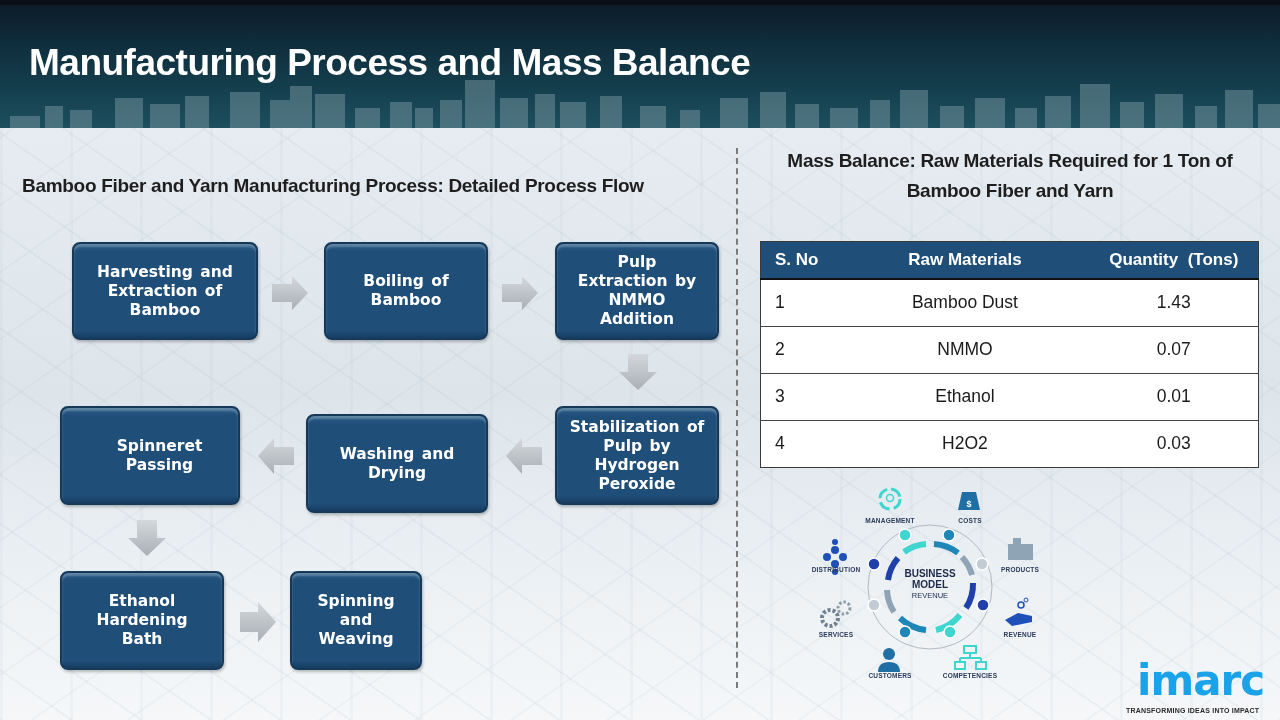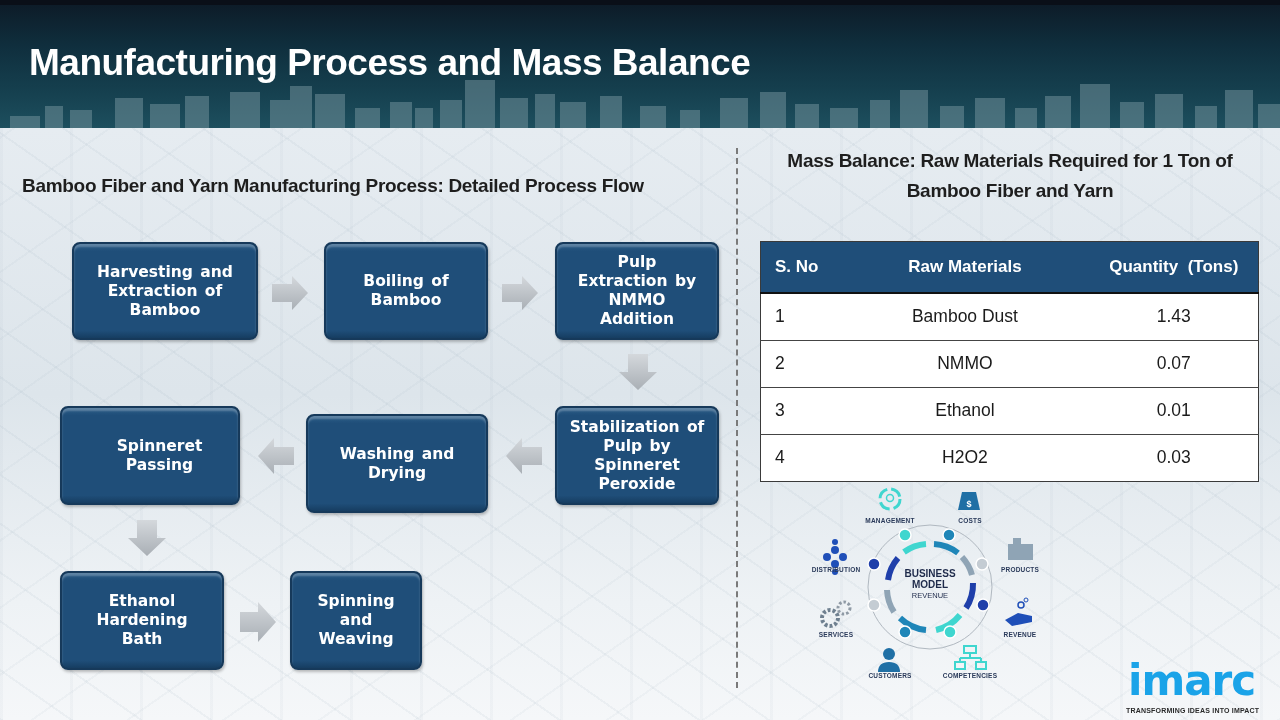--- a/index.html
+++ b/index.html
@@ -59,21 +59,21 @@
   .box span { white-space: pre-line; word-spacing: 2px; }
   .arrow { position: absolute; }
   
   .mb-table {
     position: absolute; left: 760px; top: 241px; width: 499px;
     border-collapse: collapse; background: #ffffff;
     border: 1.5px solid #3a3a3a;
   }
   .mb-table th {
     background: #1f4e79; color: #ffffff; font-weight: bold; font-size: 17px;
-    height: 35px; border-bottom: 2px solid #111; padding: 15px;
+    height: 35px; border-bottom: 2px solid #111; padding: 8px;
   }
   .mb-table td {
     font-size: 17.5px; color: #1b1b1b; height: 47px; border-top: 1.5px solid #444; padding: 0;
   }
   .c1 { width: 80px; text-align: left; padding-left: 14px !important; }
   .c2 { width: 250px; text-align: center; }
   .c3 { width: 169px; text-align: center; }
   th.c1 { padding-left: 14px !important; }
   
   .bm { position: absolute; left: 800px; top: 480px; width: 260px; height: 200px; }
@@ -84,21 +84,21 @@
   .bm-center {
     position: absolute; left: 90px; top: 88px; width: 80px; text-align: center;
     color: #1e2a4a; font-weight: bold; font-size: 10px; line-height: 11px;
   }
   .bm-center .small { font-weight: normal; font-size: 7.5px; }
   
   .logo {
     position: absolute; left: 1124px; top: 652px; width: 150px; height: 66px;
   }
   .logo-word {
-    position: absolute; left: 4px; top: 4px; font-size: 42px; font-weight: bold;
+    position: absolute; left: 13px; top: 4px; font-size: 42px; font-weight: bold;
     color: #1aa3e8; letter-spacing: -1px; font-family: "DejaVu Sans", sans-serif;
   }
   .logo-tag {
     position: absolute; left: 2px; top: 55px; font-size: 7px; font-weight: bold;
     color: #2a2a2a; letter-spacing: 0.2px; white-space: nowrap;
   }
 </style>
 </head>
 <body>
 
@@ -163,21 +163,21 @@
 </div>
 <div class="box" style="left:555px;top:242px;width:164px;height:98px;">
   <span>Pulp
 Extraction by
 NMMO
 Addition</span>
 </div>
 <div class="box" style="left:555px;top:406px;width:164px;height:99px;">
   <span>Stabilization of
 Pulp by
-Spinneret
+Hydrogen
 Peroxide</span>
 </div>
 <div class="box" style="left:306px;top:406px;width:182px;height:99px;margin-top:8px;">
   <span>Washing and
 Drying</span>
 </div>
 <div class="box" style="left:60px;top:406px;width:180px;height:99px;padding-left:25px;">
   <span>Spinneret
 Passing</span>
 </div>

